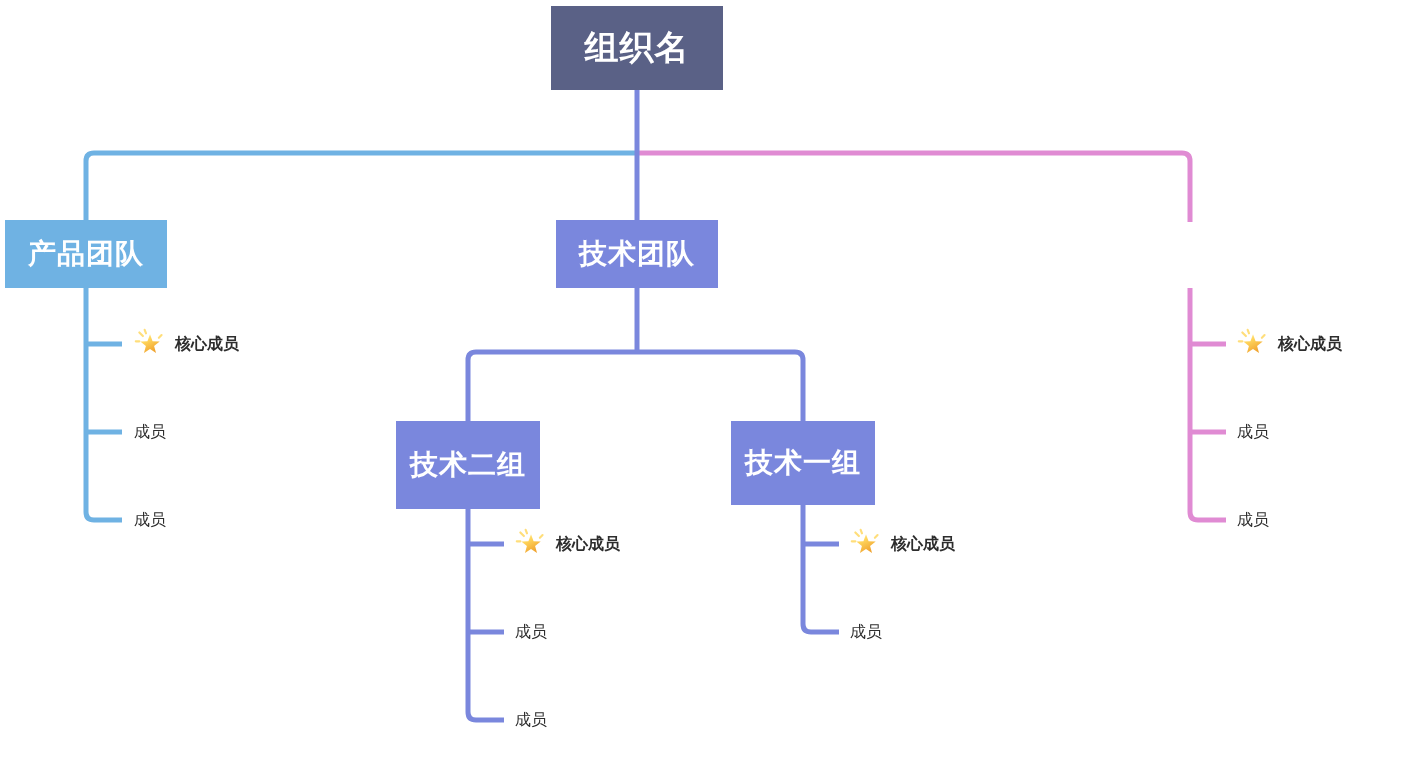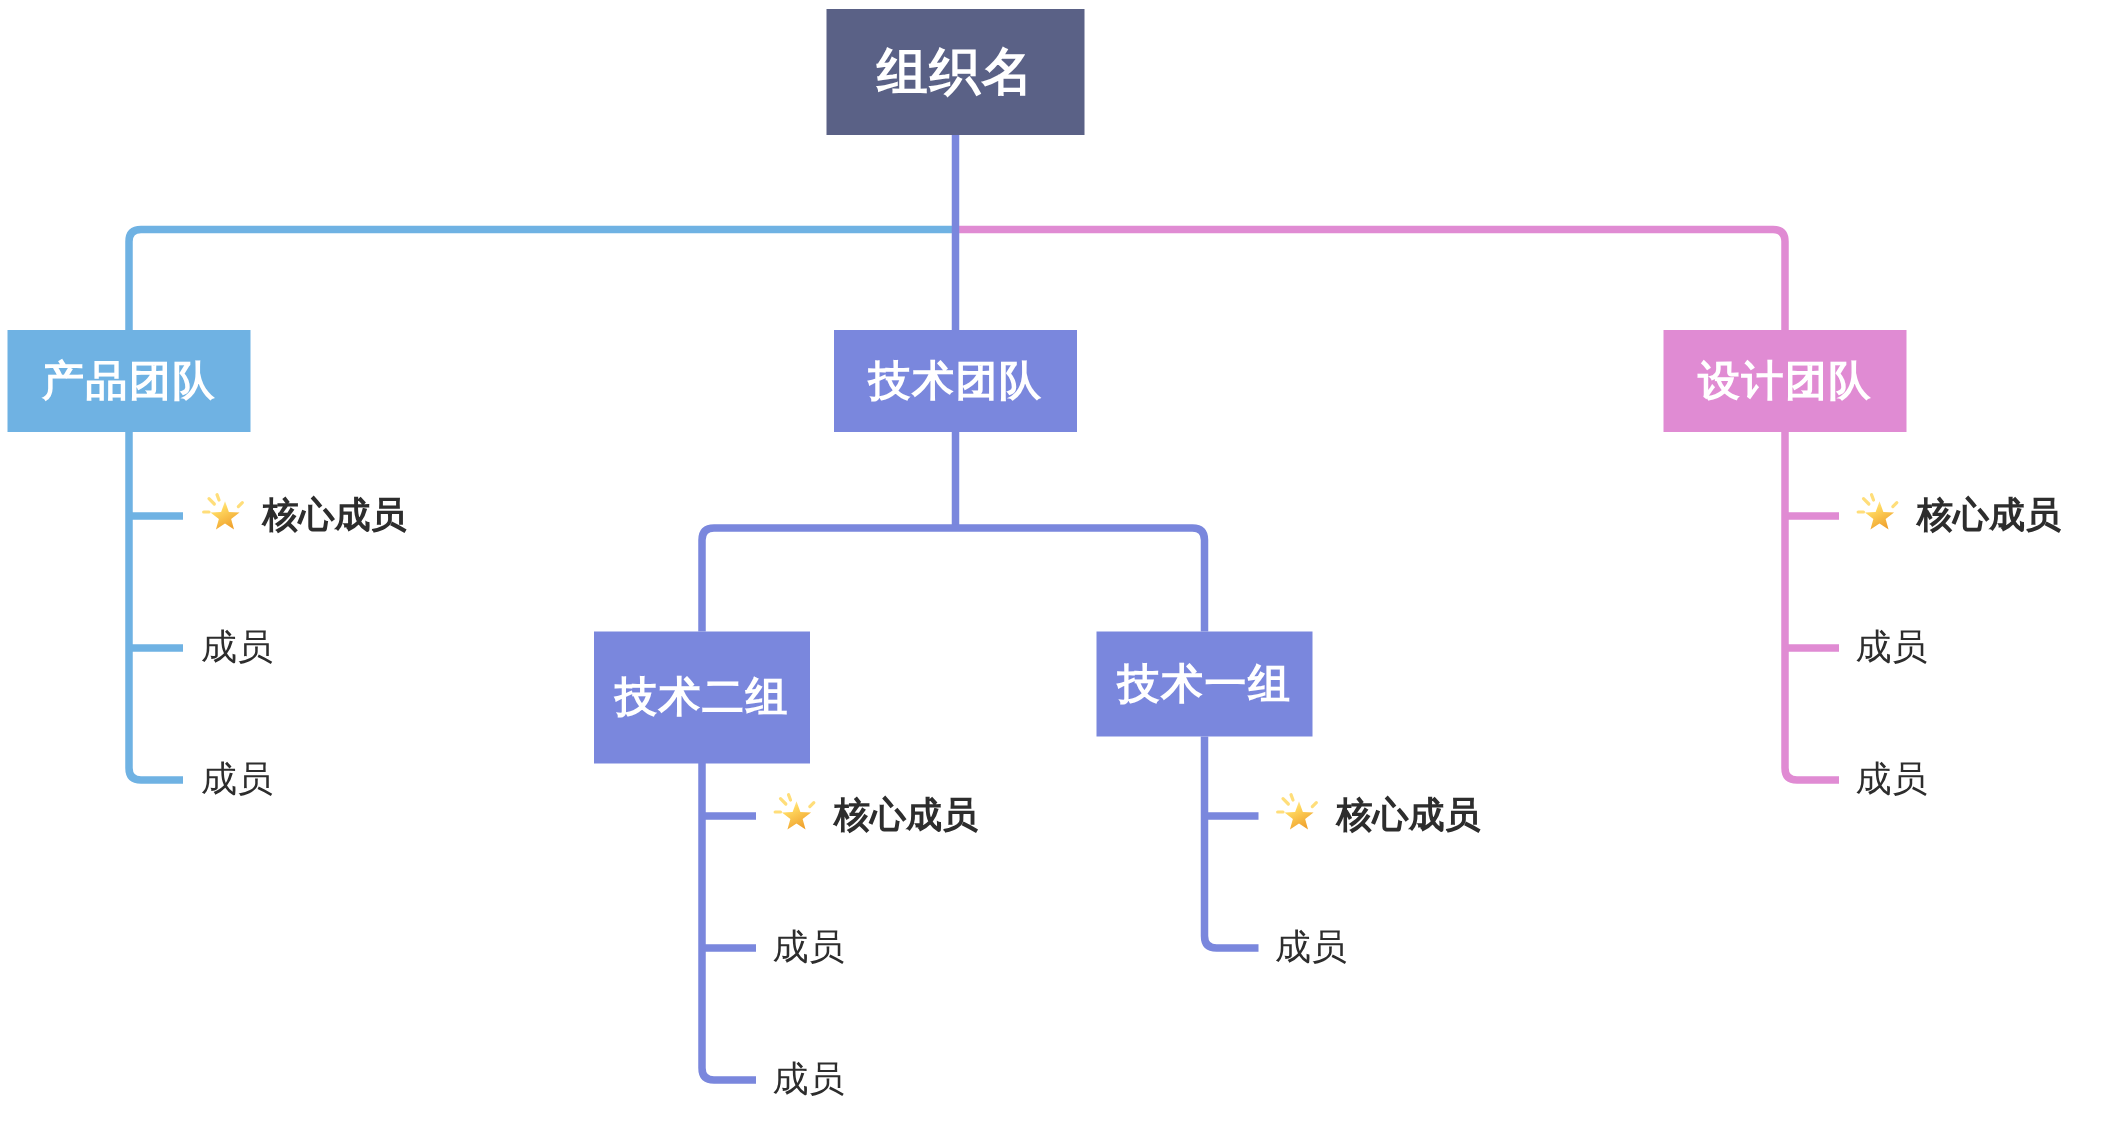--- a/index.html
+++ b/index.html
@@ -39,21 +39,21 @@
   }
   .node.root  { font-size: 34px; }
   .node.team  { font-size: 28px; }
   .node.group { font-size: 28px; }
   .member {
     position: absolute;
     display: flex;
     align-items: center;
     gap: 9px;
     transform: translateY(-50%);
-    font-size: 24px;
+    font-size: 16px;
     line-height: 1;
     white-space: nowrap;
   }
   .member .member-label.core { font-weight: bold; }
   .star-svg { width: 32px; height: 32px; display: block; }
   .defs-holder { position: absolute; width: 0; height: 0; overflow: hidden; }
 </style>
 </head>
 <body>
 
@@ -95,29 +95,26 @@
   </div>
 
   <div class="node team" style="left: 556px; top: 220px; width: 162px; height: 68px; background: rgb(122, 135, 221);">
     <span>技术团队</span>
   </div>
 
   <div class="node team" style="left: 5px; top: 220px; width: 162px; height: 68px; background: rgb(111, 178, 227);">
     <span>产品团队</span>
   </div>
 
-  <div class="node team" style="left: 1109px; top: 220px; width: 162px; height: 68px; background: rgb(224, 139, 211);">
-    <span>设计团队</span>
-  </div>
 
   <div class="node group" style="left: 396px; top: 421px; width: 144px; height: 88px; background: rgb(122, 135, 221);">
     <span>技术二组</span>
   </div>
 
-  <div class="node group" style="left: 731px; top: 421px; width: 144px; height: 70px; background: rgb(122, 135, 221); text-align: center;">
+  <div class="node group" style="left: 731px; top: 421px; width: 144px; height: 84px; background: rgb(122, 135, 221); text-align: center;">
     <span>技术一组</span>
   </div>
 
   <div class="member" style="left: 134px; top: 344px; color: rgb(45, 45, 45);">
     <span>
         <svg class="star-svg" viewBox="0 0 36 36">
           <use href="#glowStar"></use>
         </svg>
       </span>
     <span class="member-label core">核心成员</span>

